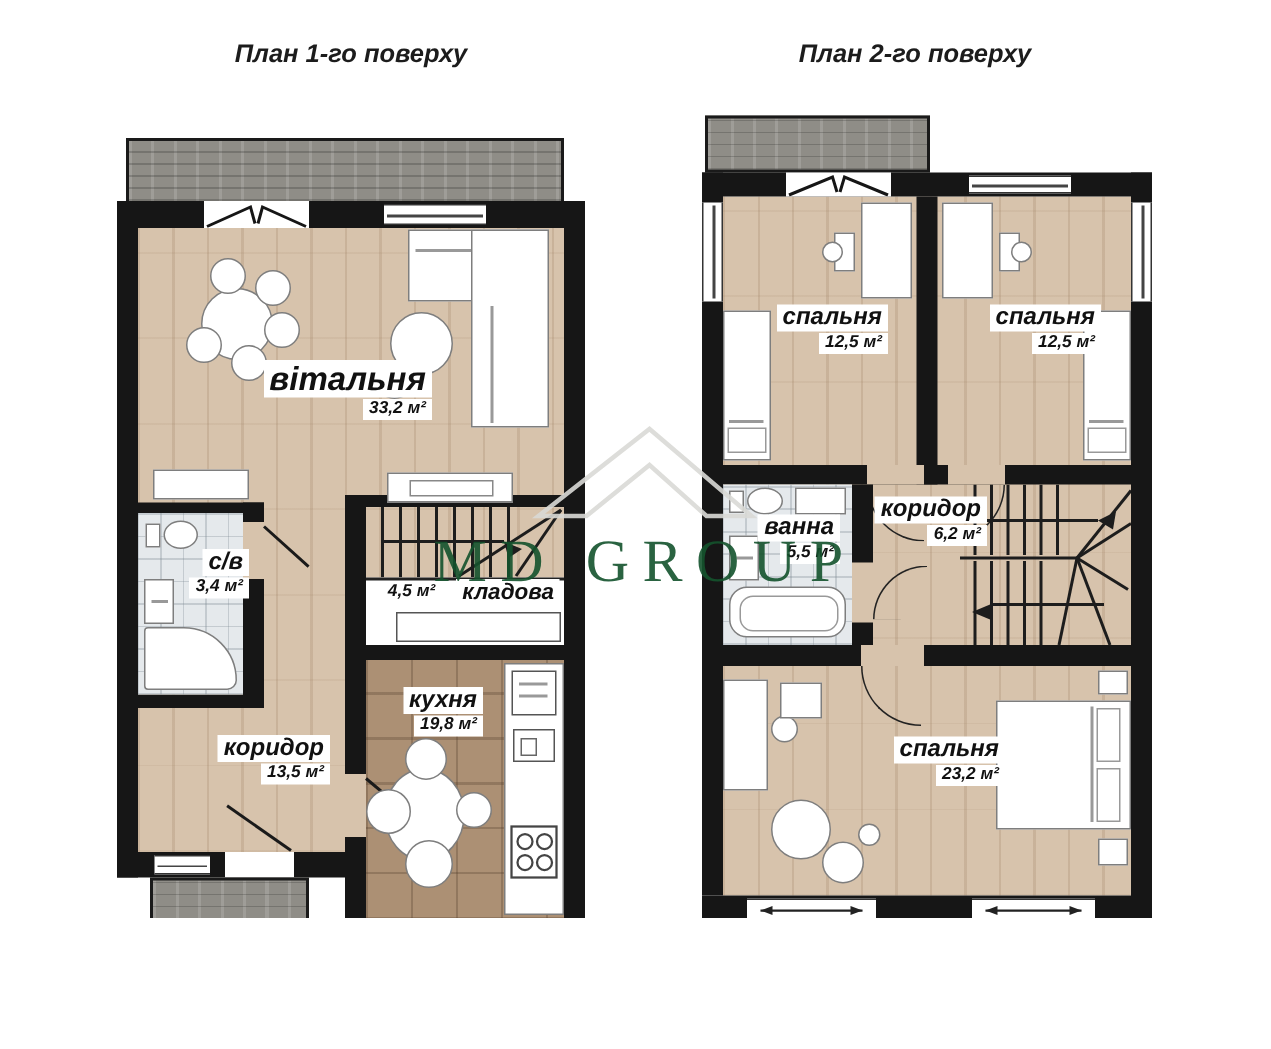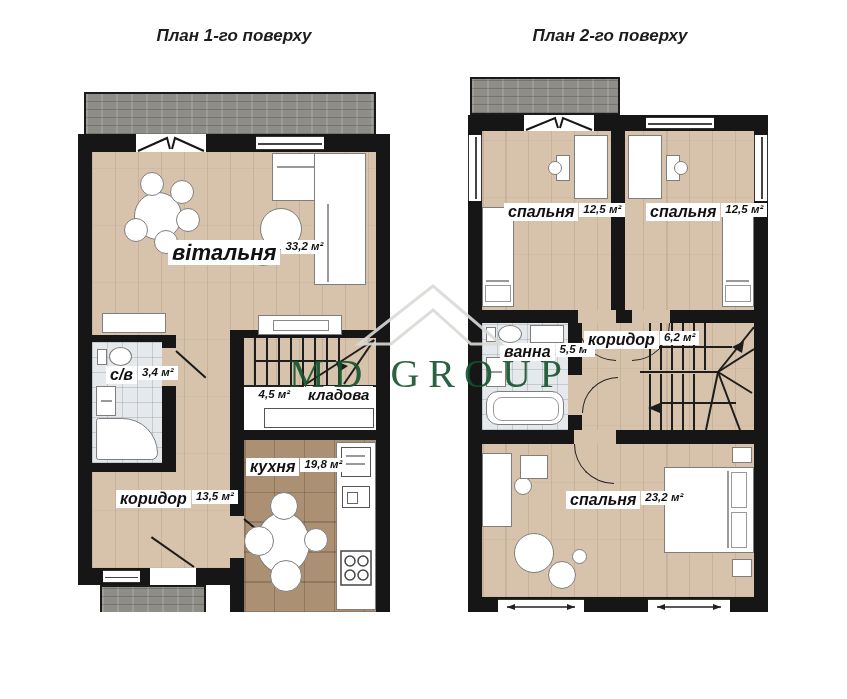--- a/index.html
+++ b/index.html
@@ -21,21 +21,21 @@
         background-image:repeating-linear-gradient(0deg,rgba(0,0,0,.18) 0 1px,transparent 1px 8px),
                          repeating-linear-gradient(90deg,rgba(255,255,255,.14) 0 2px,transparent 2px 15px)}
   .furn{position:absolute;background:#fff;border:1.5px solid #7e7e7e;box-sizing:border-box}
   .circ{border-radius:50%}
   .win{position:absolute;background:#fff;border-top:1.5px solid #333;border-bottom:1.5px solid #333;box-sizing:border-box}
   .winv{position:absolute;background:#fff;border-left:1.5px solid #333;border-right:1.5px solid #333;box-sizing:border-box}
   .wline{position:absolute;left:2px;right:2px;top:50%;height:1.5px;background:#444}
   .wlinev{position:absolute;top:2px;bottom:2px;left:50%;width:1.5px;background:#444}
   .gap{position:absolute;background:#d7c3ac}
   .leaf{position:absolute;height:2px;background:#1a1a1a;transform-origin:0 50%}
-  .lbl{position:absolute;display:flex;flex-direction:row;align-items:flex-start;gap:1px;z-index:6}
+  .lbl{position:absolute;display:flex;flex-direction:column;align-items:flex-end;gap:1px;z-index:6}
   .lbl .nm{background:#fff;font:italic 700 16px "Liberation Sans",sans-serif;color:#111;padding:0 4px;white-space:nowrap;line-height:1.15}
   .lbl .ar{background:#fff;font:italic 700 11.5px "Liberation Sans",sans-serif;color:#111;padding:0 4px;white-space:nowrap;line-height:1.2}
   .lbl.row{flex-direction:row;gap:10px;align-items:center}
   .arc{position:absolute;box-sizing:border-box}
   .inner-line{position:absolute;background:#999}
   #watermark{position:absolute;left:252px;top:278px;width:356px;text-align:center;z-index:50;pointer-events:none;opacity:.9}
   #watermark .wm-text{font-family:"Liberation Serif",serif;font-size:40px;letter-spacing:9px;color:#14532d;white-space:nowrap}
 </style>
 </head>
 <body>

